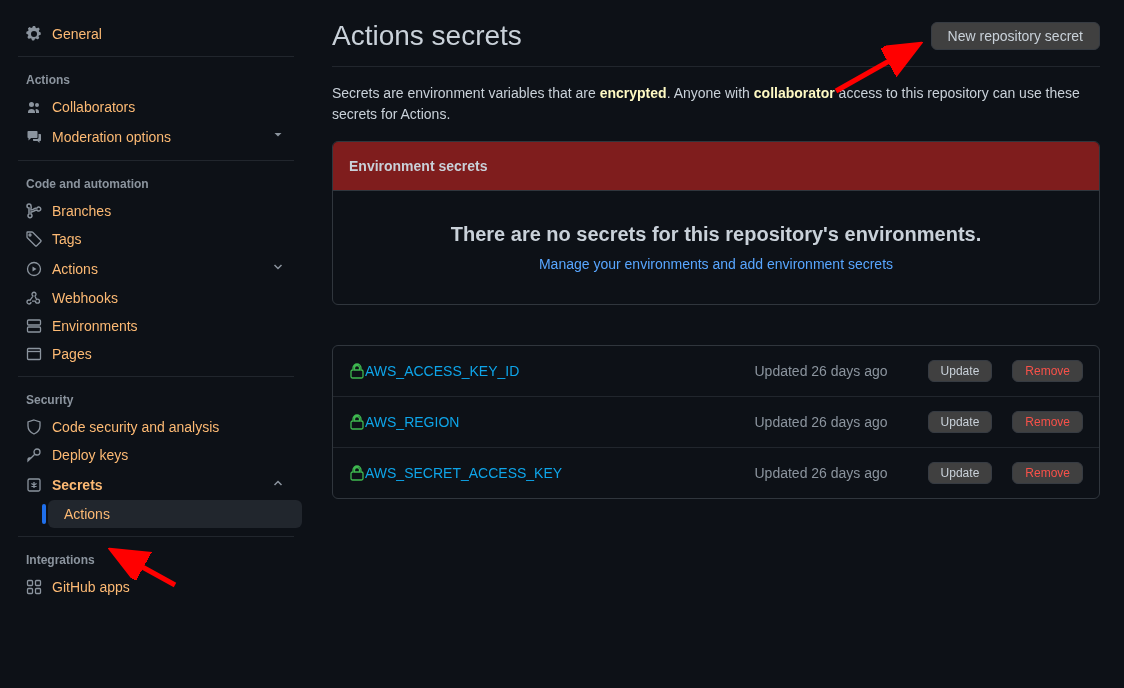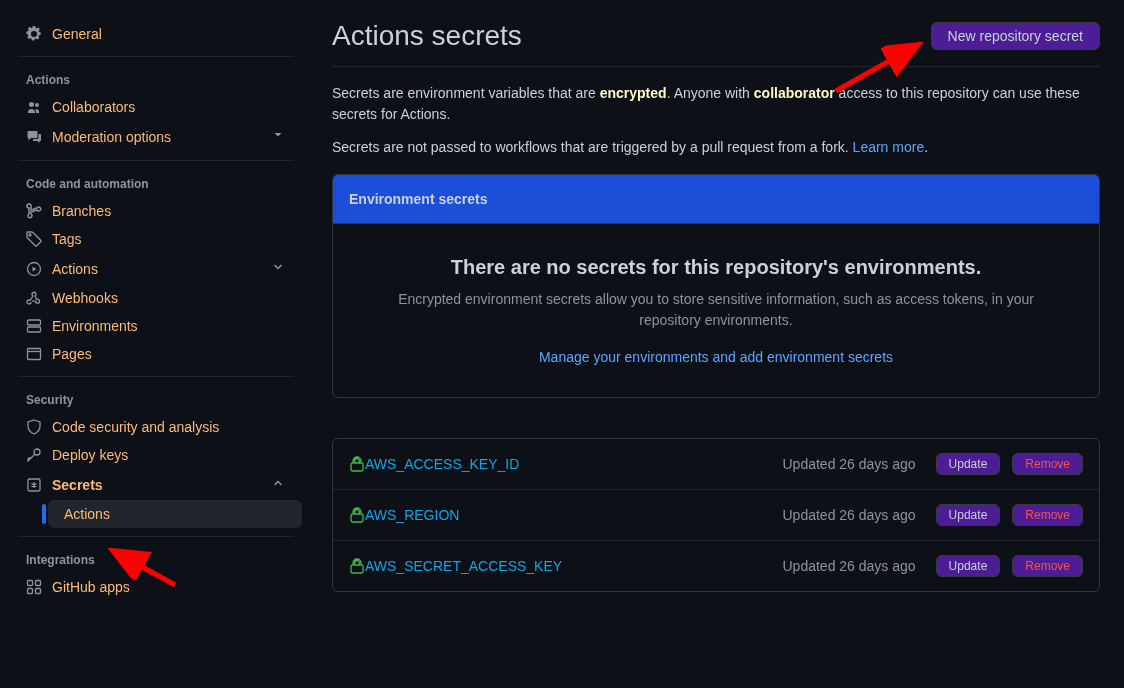--- a/index.html
+++ b/index.html
@@ -78,28 +78,29 @@
     padding-bottom: 14px;
     border-bottom: 1px solid #21262d;
     margin-bottom: 16px;
   }
   .page-title {
     font-size: 28px;
     font-weight: 400;
     color: #c9d1d9;
   }
   .btn {
-    background: #4c1d95;
+    background: #404040;
     border: 1px solid #363b42;
     border-radius: 6px;
     padding: 5px 16px;
     font-size: 14px;
     color: #c9d1d9;
     cursor: pointer;
     font-weight: 500;
+    margin-left: 20px;
   }
   .btn.small {
     padding: 3px 12px;
     font-size: 12px;
     font-weight:500;
   }
   .btn.remove { color: #f85149; }
   .desc {
     color: #c9d1d9;
     margin-bottom: 12px;
@@ -107,21 +108,21 @@
   }
   .desc strong { color: #fef9c3; font-weight:600; }
   a.link { color: #58a6ff; text-decoration: none; cursor: pointer; }
   .panel {
     border: 1px solid #30363d;
     border-radius: 6px;
     margin-top: 16px;
     overflow: hidden;
   }
   .panel-header {
-    background: #1d4ed8;
+    background: #7f1d1d;
     padding: 16px;
     font-weight: 600;
     border-bottom: 1px solid #30363d;
   }
   .panel-body {
     padding: 32px 40px;
     text-align: center;
   }
   .panel-body h3 {
     font-size: 20px;
@@ -141,21 +142,21 @@
     font-family: Liberation Sans, sans-serif;
     color: #0ea5e9;
     flex: 0 0 auto;
   }
   .lock-icon { color: #3fb950; width:16px; height:16px; display:inline-flex; }
   .secret-meta {
     margin-left: auto;
     color: #8b949e;
     margin-right: 20px;
   }
-  .row-actions { display:flex; gap:12px; }
+  .row-actions { display:flex; gap:0; }
   svg { fill: currentColor; }
   .arrow {
     position: absolute;
     pointer-events: none;
     z-index: 100;
   }
   .arrow svg { fill: #ff0000; stroke:#ff0000; }
 </style>
 </head>
 <body>
@@ -303,29 +304,25 @@
 
 <div class="main">
   <div class="page-header">
     <h2 class="page-title">Actions secrets</h2>
     <button class="btn">New repository secret</button>
   </div>
 
   <p class="desc">
     <span>Secrets are environment variables that are </span><strong>encrypted</strong><span>. Anyone with </span><strong>collaborator</strong><span> access to this repository can use these secrets for Actions.</span>
   </p>
-  <p class="desc">
-    <span>Secrets are not passed to workflows that are triggered by a pull request from a fork. </span><a class="link">Learn more</a><span>.</span>
-  </p>
 
   <div class="panel">
     <div class="panel-header">Environment secrets</div>
     <div class="panel-body">
       <h3>There are no secrets for this repository's environments.</h3>
-      <p>Encrypted environment secrets allow you to store sensitive information, such as access tokens, in your repository environments.</p>
       <a class="link">Manage your environments and add environment secrets</a>
     </div>
   </div>
 
   <div class="panel" style="margin-top:40px;">
     <div id="secret-rows">
         <div class="secret-row">
           <span class="lock-icon">
             <svg viewBox="0 0 16 16" width="16" height="16">
               <path d="M4 7V5a4 4 0 0 1 8 0v2h.5c.8 0 1.5.7 1.5 1.5v5c0 .8-.7 1.5-1.5 1.5h-9C2.7 15 2 14.3 2 13.5v-5C2 7.7 2.7 7 3.5 7H4zm1.5 0h5V5a2.5 2.5 0 0 0-5 0v2z" fill="none" stroke="currentColor" stroke-width="1.3"></path>

